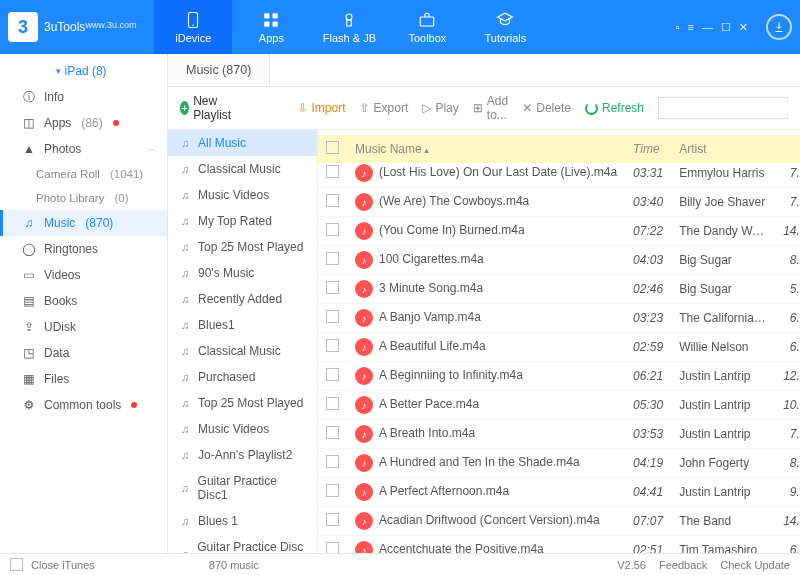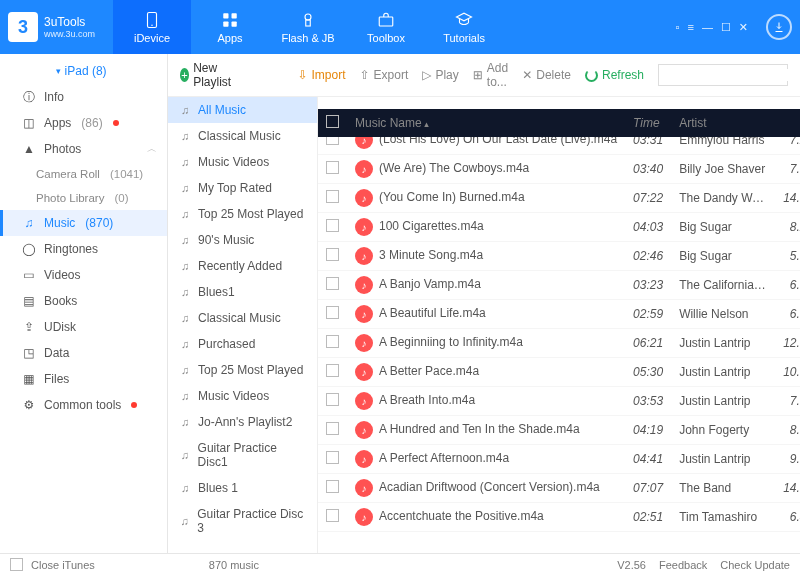--- a/index.html
+++ b/index.html
@@ -1,20 +1,20 @@
 <!DOCTYPE html>
 <html><head>
 <meta charset="utf-8">
 <style>
 * { margin: 0; padding: 0; box-sizing: border-box; font-family: "Segoe UI", Arial, sans-serif; }
 body { width: 800px; height: 575px; overflow: hidden; background: #fff; font-size: 12px; color: #333; }
 
 .header { background: #1e88ff; height: 54px; display: flex; align-items: center; padding: 0 8px; color: #fff; }
 .logo-box { background: #fff; color: #1e88ff; width: 30px; height: 30px; border-radius: 4px; display: flex; align-items: center; justify-content: center; font-weight: bold; font-size: 18px; margin-right: 6px; }
-.brand { display: flex; flex-direction: column; margin-right: 18px; }
+.brand { display: flex; margin-right: 18px; }
 .brand-url { font-size: 9px; opacity: 0.85; }
 .nav-tabs { display: flex; height: 100%; }
 .nav-tab { width: 78px; height: 100%; display: flex; flex-direction: column; align-items: center; justify-content: center; font-size: 11px; gap: 3px; cursor: pointer; }
 .nav-tab.active { background: #0d6efd; }
 .nav-tab svg { width: 18px; height: 18px; fill: #fff; }
 .win-controls { margin-left: auto; display: flex; gap: 8px; align-items: center; font-size: 11px; }
 .win-controls span { cursor: pointer; opacity: 0.9; }
 .download-circle { width: 26px; height: 26px; border: 2px solid rgba(255,255,255,0.7); border-radius: 50%; display: flex; align-items: center; justify-content: center; margin-left: 10px; }
 .download-circle svg { width: 12px; height: 12px; fill: #fff; }
 
@@ -48,21 +48,21 @@
 
 .main { flex: 1; display: flex; overflow: hidden; }
 .playlist-panel { width: 150px; border-right: 1px solid #eee; overflow-y: auto; }
 .pl-item { display: flex; align-items: center; gap: 6px; padding: 6px 10px; font-size: 12px; color: #555; cursor: pointer; }
 .pl-item.selected { background: #d9e9ff; color: #1e88ff; }
 .pl-item .ico { width: 14px; height: 14px; display: flex; align-items: center; justify-content: center; }
 .note-icon { color: #888; font-size: 11px; }
 
 .table-wrap { flex: 1; overflow-y: auto; }
 table { width: 100%; border-collapse: collapse; font-size: 12px; }
-thead th { text-align: left; padding: 6px 8px; color: #888; font-weight: 400; border-bottom: 1px solid #eee; position: sticky; top: 12px; background: #0f172a; }
+thead th { text-align: left; padding: 6px 8px; color: #888; font-weight: 400; border-bottom: 1px solid #eee; position: sticky; top: 5px; background: #fef9c3; }
 thead th.sort::after { content: " ▴"; font-size: 9px; color: #888; }
 tbody td { padding: 5px 8px; color: #555; border-bottom: 1px solid #f5f5f5; white-space: nowrap; overflow: hidden; text-overflow: ellipsis; }
 .chk { width: 13px; height: 13px; border: 1px solid #bbb; display: inline-block; }
 .music-ico { width: 18px; height: 18px; background: #ff5252; border-radius: 50%; display: inline-flex; align-items: center; justify-content: center; color: #fff; font-size: 10px; margin-right: 6px; vertical-align: middle; }
 .col-time, .col-size { text-align: right; font-style: italic; }
 th.col-chk, td.col-chk { width: 28px; text-align: center; }
 th.col-time, td.col-time { width: 56px; text-align: left; }
 th.col-artist, td.col-artist { width: 104px; max-width: 104px; }
 th.col-size, td.col-size { width: 64px; text-align: right; padding-right: 14px; }
 
@@ -194,20 +194,23 @@
         </div>
         <div class="sb-item">
           <span class="ico">⚙</span>
           <span>Common tools</span>
           <span class="red-dot"></span>
         </div>
       </div>
   </div>
 
   <div class="content">
+    <div class="tab-bar">
+      <div class="tab">Music (870)</div>
+    </div>
     <div class="toolbar">
       <div class="tb-btn primary">
         <span class="plus-circle">+</span>
         <span>New Playlist</span>
       </div>
       <div style="width:96px"></div>
       <div class="tb-btn orange">
         <span>⇩</span>
         <span>Import</span>
       </div>

